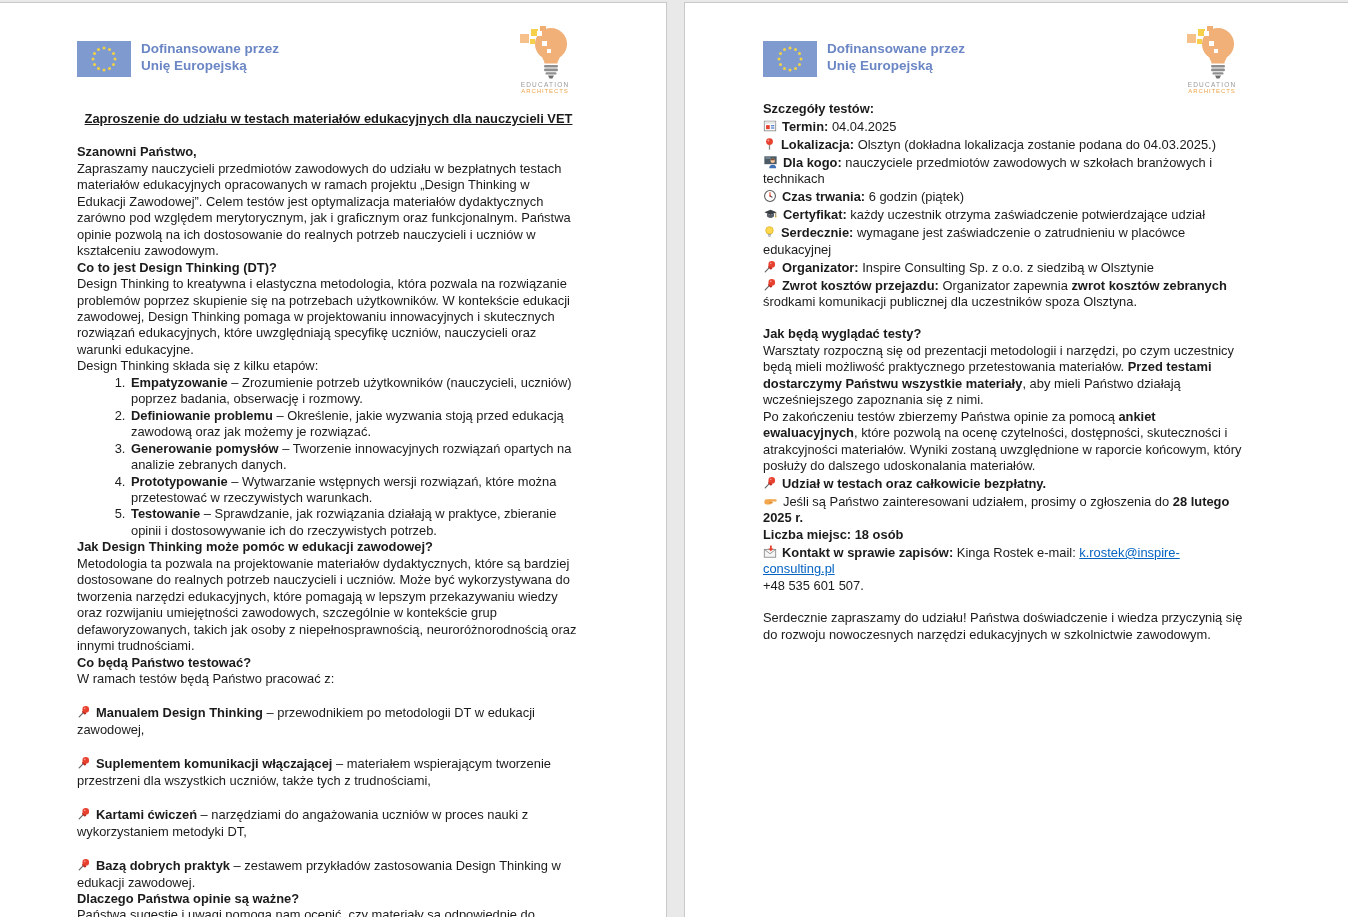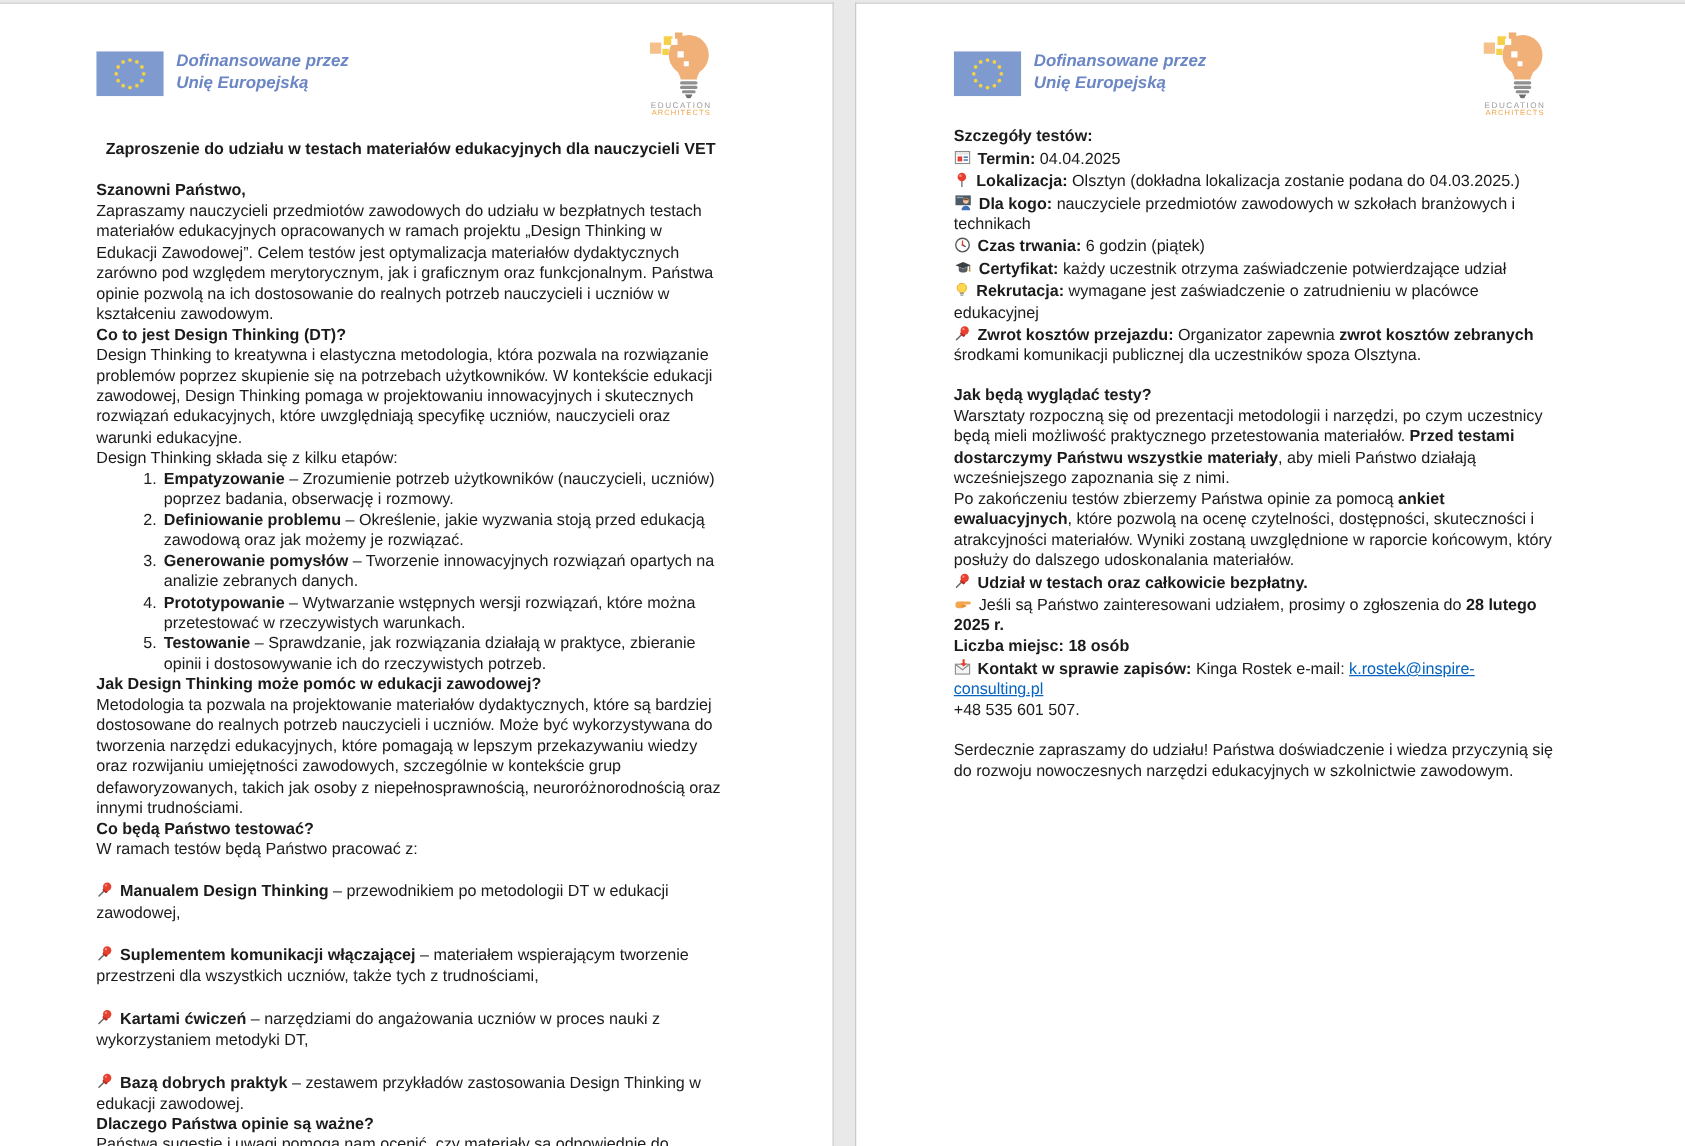--- a/index.html
+++ b/index.html
@@ -15,28 +15,28 @@
   }
   .page.left{left:-4px;width:671px;}
   .page.right{left:684px;width:668px;}
   .page-inner{padding:0 86px 0 80px;}
   .page.right .page-inner{padding:0 104px 0 78px;}
 
   
   .header{display:flex;justify-content:space-between;align-items:flex-start;
     padding-top:22px;height:98px;box-sizing:border-box;}
   .eu-logo{display:flex;gap:10px;margin-top:16px;}
-  .eu-text{font-weight:bold;font-size:13.5px;line-height:16.5px;color:#6b86c4;font-style:italic;}
+  .eu-text{font-weight:bold;font-size:13.5px;line-height:16.5px;color:#6b86c4;}
   .edu-logo{display:flex;flex-direction:column;align-items:center;width:66px;margin-right:2px;}
   .edu-t1{font-size:6.5px;letter-spacing:1.2px;color:#9a9a9a;margin-top:2px;white-space:nowrap;}
   .edu-t2{font-size:6px;letter-spacing:0.9px;color:#f0a54c;white-space:nowrap;}
 
   
   .para{font-size:12.9px;line-height:16.45px;margin:0;}
-  .para.title{text-align:center;font-weight:bold;margin:10px 0 17px 0;}
+  .para.title{text-align:center;font-weight:bold;margin:10px 0 17px 0;text-decoration:underline;}
   b{font-weight:bold;}
   ol.steps{margin:0;padding-left:52px;font-size:12.9px;line-height:16.45px;}
   ol.steps li{padding-left:2px;}
   .link{color:#0563c1;text-decoration:underline;cursor:pointer;}
   .gap{height:16px;}
   .sp{margin-top:18px;}
   .ic{display:inline-block;vertical-align:-2px;margin-right:5px;line-height:0;}
   .page.right .iconline{margin-top:1.5px;}
 </style>
 </head>
@@ -212,21 +212,27 @@
         <div class="para iconline"><span class="ic"><svg width="15" height="14" viewBox="0 0 16 16">
               <path d="M1 6 L8 3 L15 6 L8 9 z" fill="#3a3f45"></path>
               <path d="M4 7.4 v3 c0 1.2 1.8 2.2 4 2.2 s4 -1 4 -2.2 v-3 l-4 1.8z" fill="#555c63"></path>
               <line x1="14" y1="6.4" x2="14" y2="10.4" stroke="#8a6d3b" stroke-width="1"></line>
               <circle cx="14" cy="11" r="0.9" fill="#c9a227"></circle>
             </svg></span><b>Certyfikat:</b><span> każdy uczestnik otrzyma zaświadczenie potwierdzające udział</span></div>
         <div class="para iconline"><span class="ic"><svg width="13" height="14" viewBox="0 0 16 16">
               <circle cx="8" cy="6" r="4.6" fill="#ffd84d" stroke="#d9a514" stroke-width="0.8"></circle>
               <rect x="6" y="10.6" width="4" height="1.5" fill="#9a9a9a"></rect>
               <rect x="6.5" y="12.5" width="3" height="1.2" fill="#9a9a9a"></rect>
-            </svg></span><b>Rekrutacja:</b><span> wymagane jest zaświadczenie o zatrudnieniu w placówce edukacyjnej</span></div>
+            </svg></span><b>Serdecznie:</b><span> wymagane jest zaświadczenie o zatrudnieniu w placówce edukacyjnej</span></div>
+        <div class="para iconline"><span class="ic"><svg width="14" height="14" viewBox="0 0 16 16">
+              <path d="M2.5 13.5 L7.5 8.5" stroke="#666" stroke-width="1.4" stroke-linecap="round"></path>
+              <rect x="6" y="6.7" width="5" height="3" rx="1" transform="rotate(45 8 8)" fill="#b8281c"></rect>
+              <circle cx="10" cy="5" r="3.8" fill="#e8402f"></circle>
+              <circle cx="8.8" cy="3.8" r="1" fill="#f4978e"></circle>
+            </svg></span><b>Organizator:</b><span> Inspire Consulting Sp. z o.o. z siedzibą w Olsztynie</span></div>
         <div class="para iconline"><span class="ic"><svg width="14" height="14" viewBox="0 0 16 16">
               <path d="M2.5 13.5 L7.5 8.5" stroke="#666" stroke-width="1.4" stroke-linecap="round"></path>
               <rect x="6" y="6.7" width="5" height="3" rx="1" transform="rotate(45 8 8)" fill="#b8281c"></rect>
               <circle cx="10" cy="5" r="3.8" fill="#e8402f"></circle>
               <circle cx="8.8" cy="3.8" r="1" fill="#f4978e"></circle>
             </svg></span><b>Zwrot kosztów przejazdu:</b><span> Organizator zapewnia </span><b>zwrot kosztów zebranych</b><span> środkami komunikacji publicznej dla uczestników spoza Olsztyna.</span></div>
         <div class="gap"></div>
         <div class="para"><b>Jak będą wyglądać testy?</b></div>
         <div class="para"><span>Warsztaty rozpoczną się od prezentacji metodologii i narzędzi, po czym uczestnicy będą mieli możliwość praktycznego przetestowania materiałów. </span><b>Przed testami dostarczymy Państwu wszystkie materiały</b><span>, aby mieli Państwo działają wcześniejszego zapoznania się z nimi.</span></div>
         <div class="para"><span>Po zakończeniu testów zbierzemy Państwa opinie za pomocą </span><b>ankiet ewaluacyjnych</b><span>, które pozwolą na ocenę czytelności, dostępności, skuteczności i atrakcyjności materiałów. Wyniki zostaną uwzględnione w raporcie końcowym, który posłuży do dalszego udoskonalania materiałów.</span></div>

